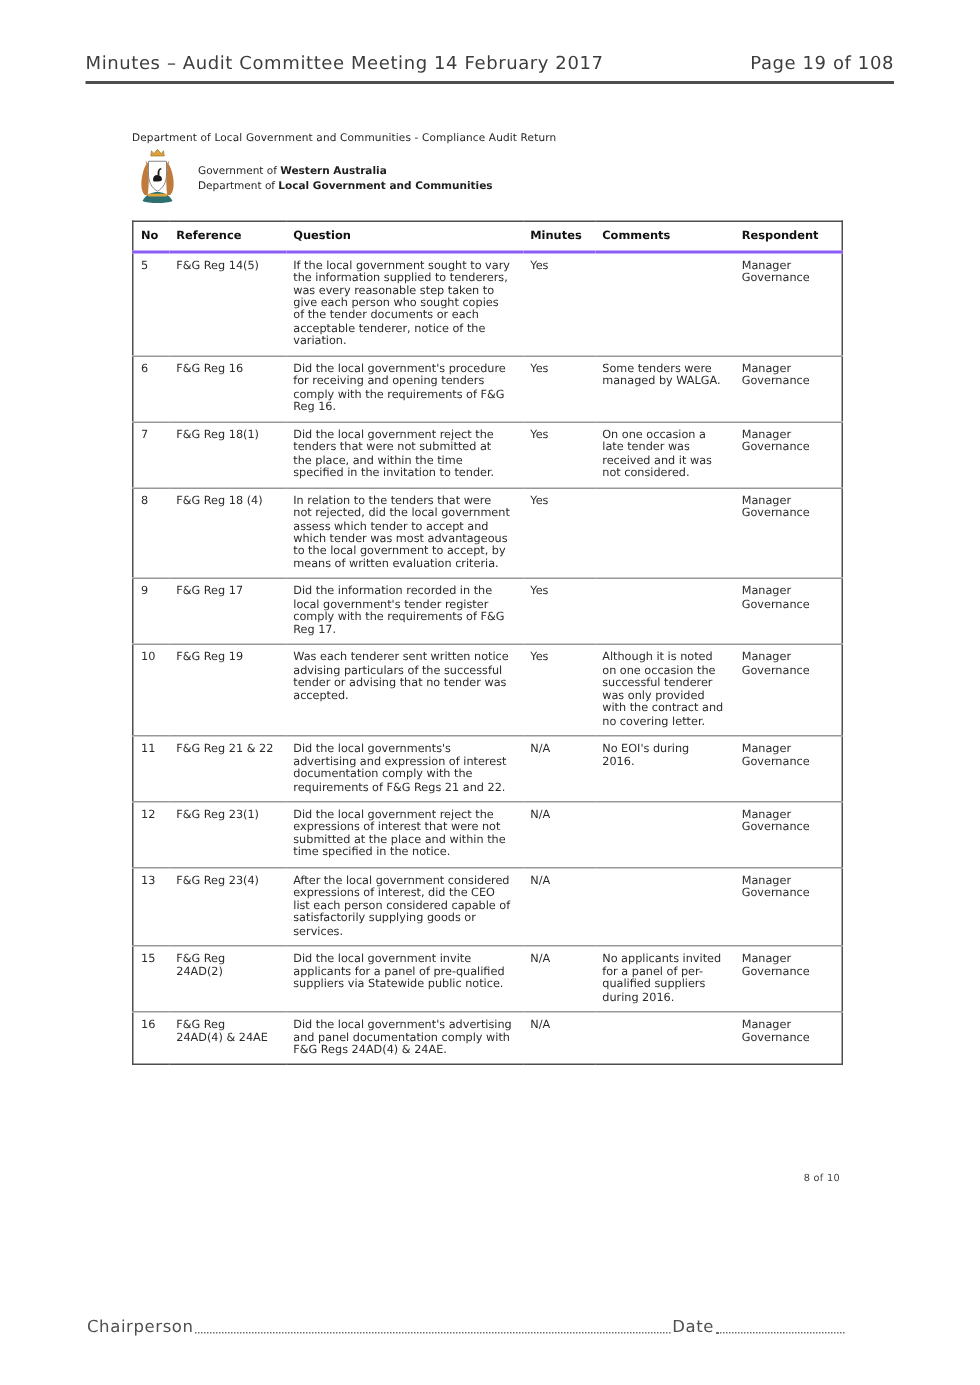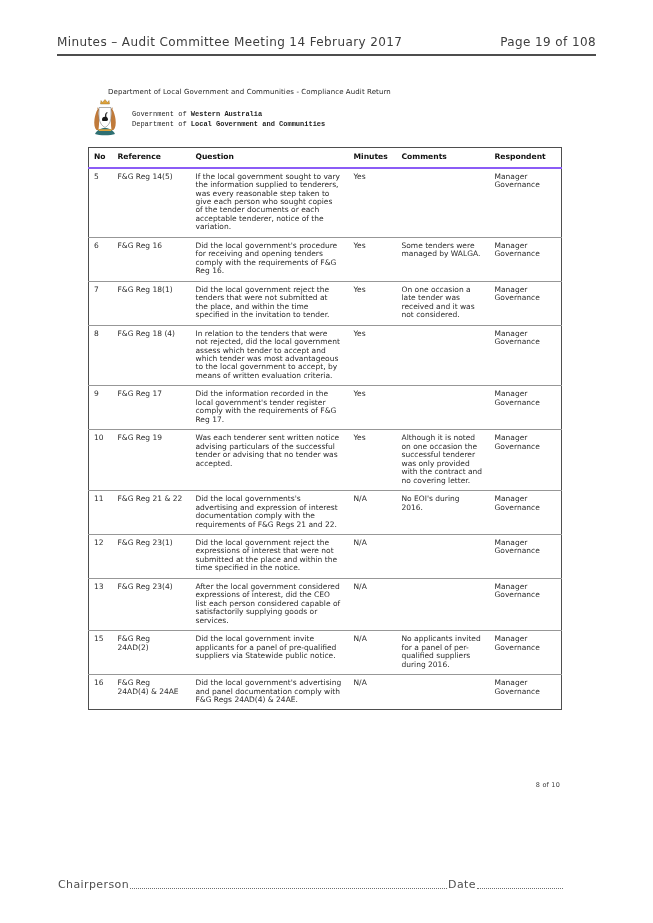--- a/index.html
+++ b/index.html
@@ -9,24 +9,24 @@
   }
   
   .page-header{
     position:absolute;left:57px;top:35px;width:539px;
     display:flex;justify-content:space-between;align-items:flex-end;
     font-size:12px;color:#3d3d3d;letter-spacing:0.4px;
     border-bottom:2px solid #4e4e4e;padding-bottom:5px;
   }
   
   .dept-line{
-    position:absolute;left:88px;top:88px;font-size:7px;color:#1f1f1f;letter-spacing:0.1px;margin-left:20px;
-  }
-  
-  .brand{position:absolute;left:90px;top:98px;display:flex;align-items:center;font-family:Liberation Mono, monospace;}
+    position:absolute;left:88px;top:88px;font-size:7px;color:#1f1f1f;letter-spacing:0.1px;
+  }
+  
+  .brand{position:absolute;left:90px;top:98px;display:flex;align-items:center;}
   .brand svg{display:block;}
   .brand-text{margin-left:12px;font-size:7px;color:#1f1f1f;line-height:1.5;}
   .brand-text b{font-weight:bold;}
   
   table.audit{
     position:absolute;left:88px;top:147px;width:473px;
     border-collapse:collapse;table-layout:fixed;
     border:1px solid #4e4e4e;
     font-size:7.5px;line-height:1.13;
   }

